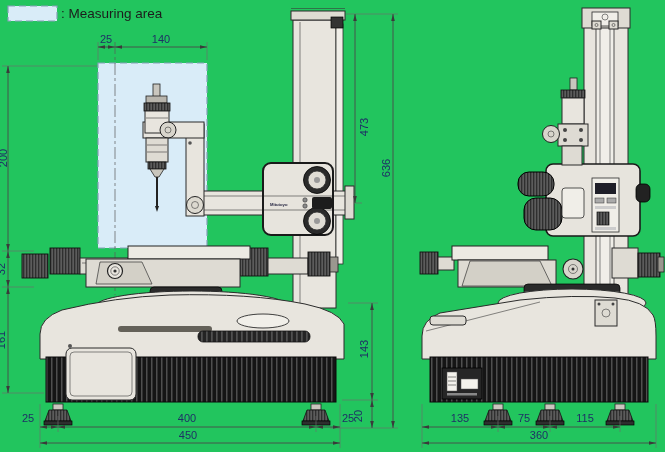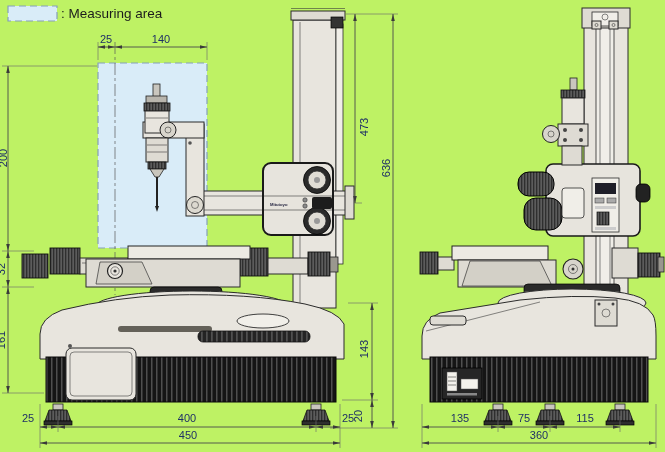--- a/index.html
+++ b/index.html
@@ -1,16 +1,16 @@
 <!DOCTYPE html>
 <html><head>
 <meta charset="utf-8">
 <style>
   html,body{margin:0;padding:0;background:#ffffff;}
-  #stage{position:relative;width:665px;height:452px;background:#bef264;overflow:hidden;}
+  #stage{position:relative;width:665px;height:452px;background:#22c55e;overflow:hidden;}
   svg{font-family:"Liberation Sans", sans-serif;}
   .dimtxt{fill:#1f3066;font-size:11px;}
   .legendtxt{fill:#1c1c1c;font-size:13.5px;}
   .logotxt{fill:#23233f;font-size:4.2px;font-weight:bold;}
   .dim{stroke:#4a4a4a;stroke-width:0.9;fill:none;}
   .ext{stroke:#6e6e6e;stroke-width:0.65;fill:none;}
   .cline{stroke:#5a5a5a;stroke-width:0.7;fill:none;stroke-dasharray:12 3 3 3;}
   .body{fill:#e8e5de;stroke:#2b2b2b;stroke-width:1;}
   .body2{fill:#dedbd3;stroke:#2b2b2b;stroke-width:1;}
   .light{fill:#f0eee8;stroke:#2b2b2b;stroke-width:0.8;}

